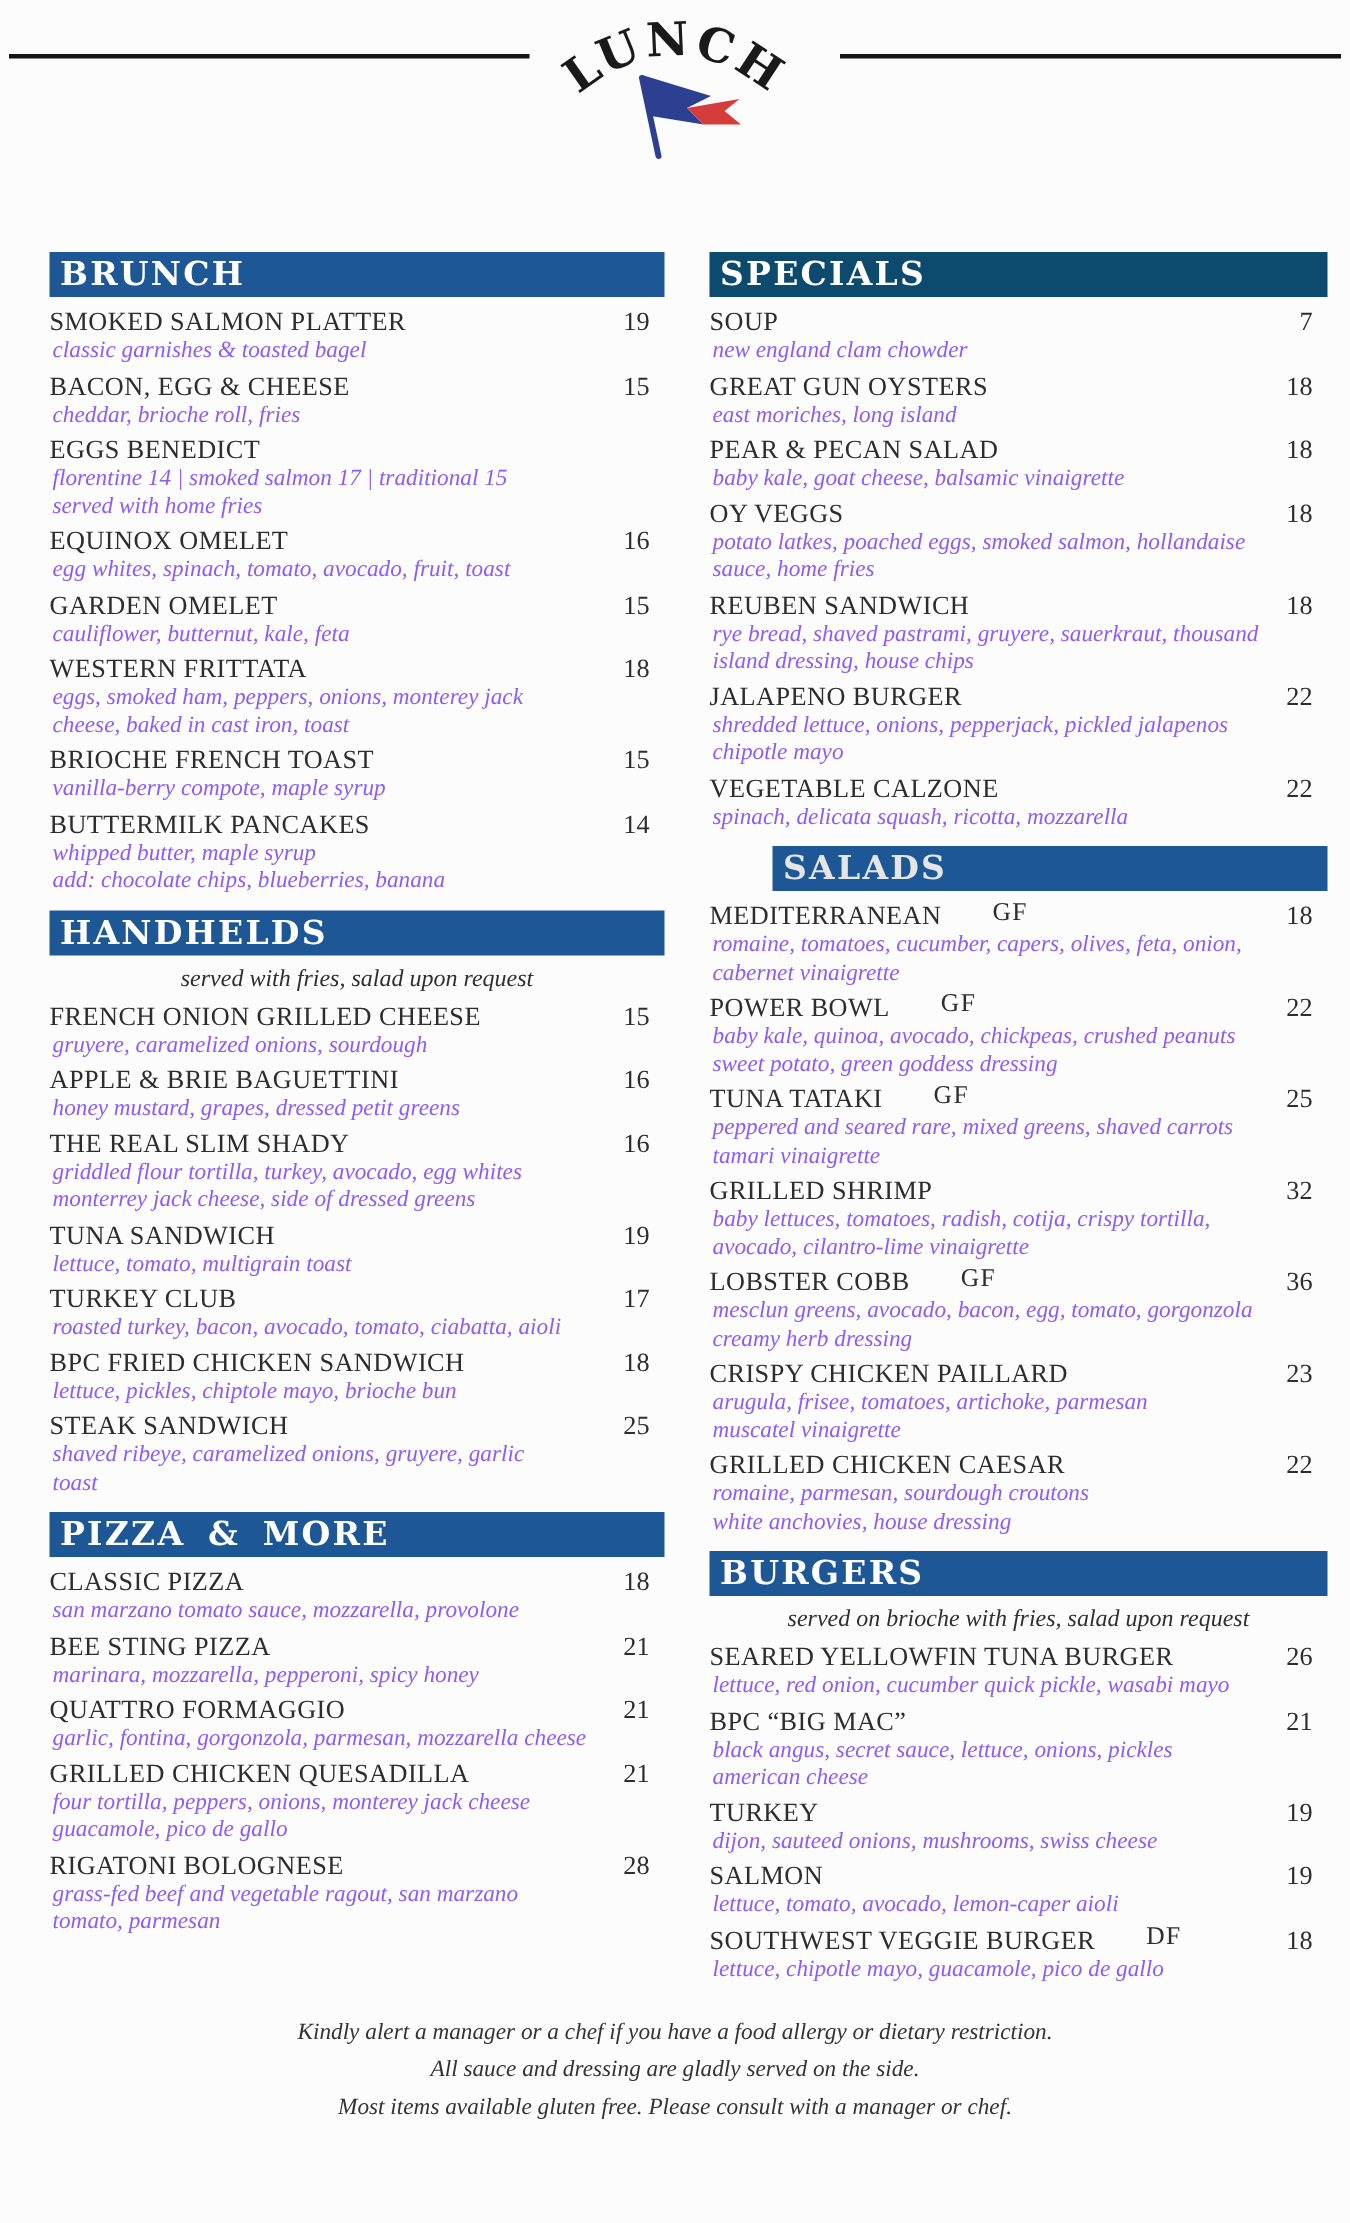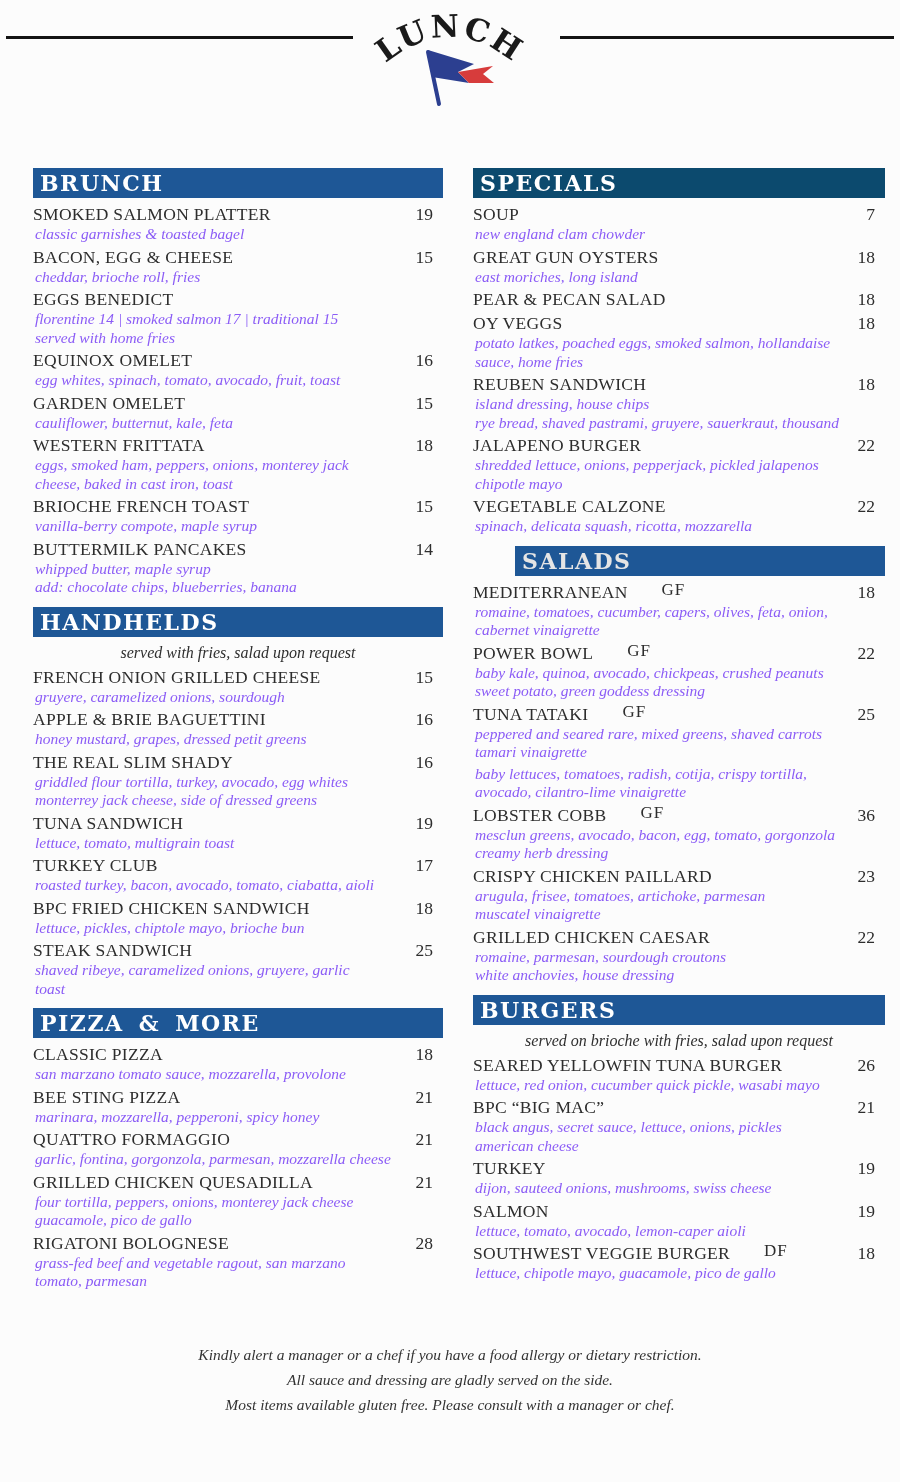--- a/index.html
+++ b/index.html
@@ -248,36 +248,37 @@
           <span class="name">GREAT GUN OYSTERS</span>
           <span class="price">18</span>
         </div>
         <div class="desc">east moriches, long island</div>
       </div>
       <div class="item">
         <div class="row">
           <span class="name">PEAR &amp; PECAN SALAD</span>
           <span class="price">18</span>
         </div>
+        <div class="desc">baby kale, goat cheese, balsamic vinaigrette</div>
       </div>
       <div class="item">
         <div class="row">
           <span class="name">OY VEGGS</span>
           <span class="price">18</span>
         </div>
         <div class="desc">potato latkes, poached eggs, smoked salmon, hollandaise</div>
         <div class="desc">sauce, home fries</div>
       </div>
       <div class="item">
         <div class="row">
           <span class="name">REUBEN SANDWICH</span>
           <span class="price">18</span>
         </div>
+        <div class="desc">rye bread, shaved pastrami, gruyere, sauerkraut, thousand</div>
         <div class="desc">island dressing, house chips</div>
-        <div class="desc">rye bread, shaved pastrami, gruyere, sauerkraut, thousand</div>
       </div>
       <div class="item">
         <div class="row">
           <span class="name">JALAPENO BURGER</span>
           <span class="price">22</span>
         </div>
         <div class="desc">shredded lettuce, onions, pepperjack, pickled jalapenos</div>
         <div class="desc">chipotle mayo</div>
       </div>
       <div class="item">
@@ -308,20 +309,24 @@
       </div>
       <div class="item">
         <div class="row">
           <span class="name">TUNA TATAKI<span class="badge">GF</span></span>
           <span class="price">25</span>
         </div>
         <div class="desc">peppered and seared rare, mixed greens, shaved carrots</div>
         <div class="desc">tamari vinaigrette</div>
       </div>
       <div class="item">
+        <div class="row">
+          <span class="name">GRILLED SHRIMP</span>
+          <span class="price">32</span>
+        </div>
         <div class="desc">baby lettuces, tomatoes, radish, cotija, crispy tortilla,</div>
         <div class="desc">avocado, cilantro-lime vinaigrette</div>
       </div>
       <div class="item">
         <div class="row">
           <span class="name">LOBSTER COBB<span class="badge">GF</span></span>
           <span class="price">36</span>
         </div>
         <div class="desc">mesclun greens, avocado, bacon, egg, tomato, gorgonzola</div>
         <div class="desc">creamy herb dressing</div>

